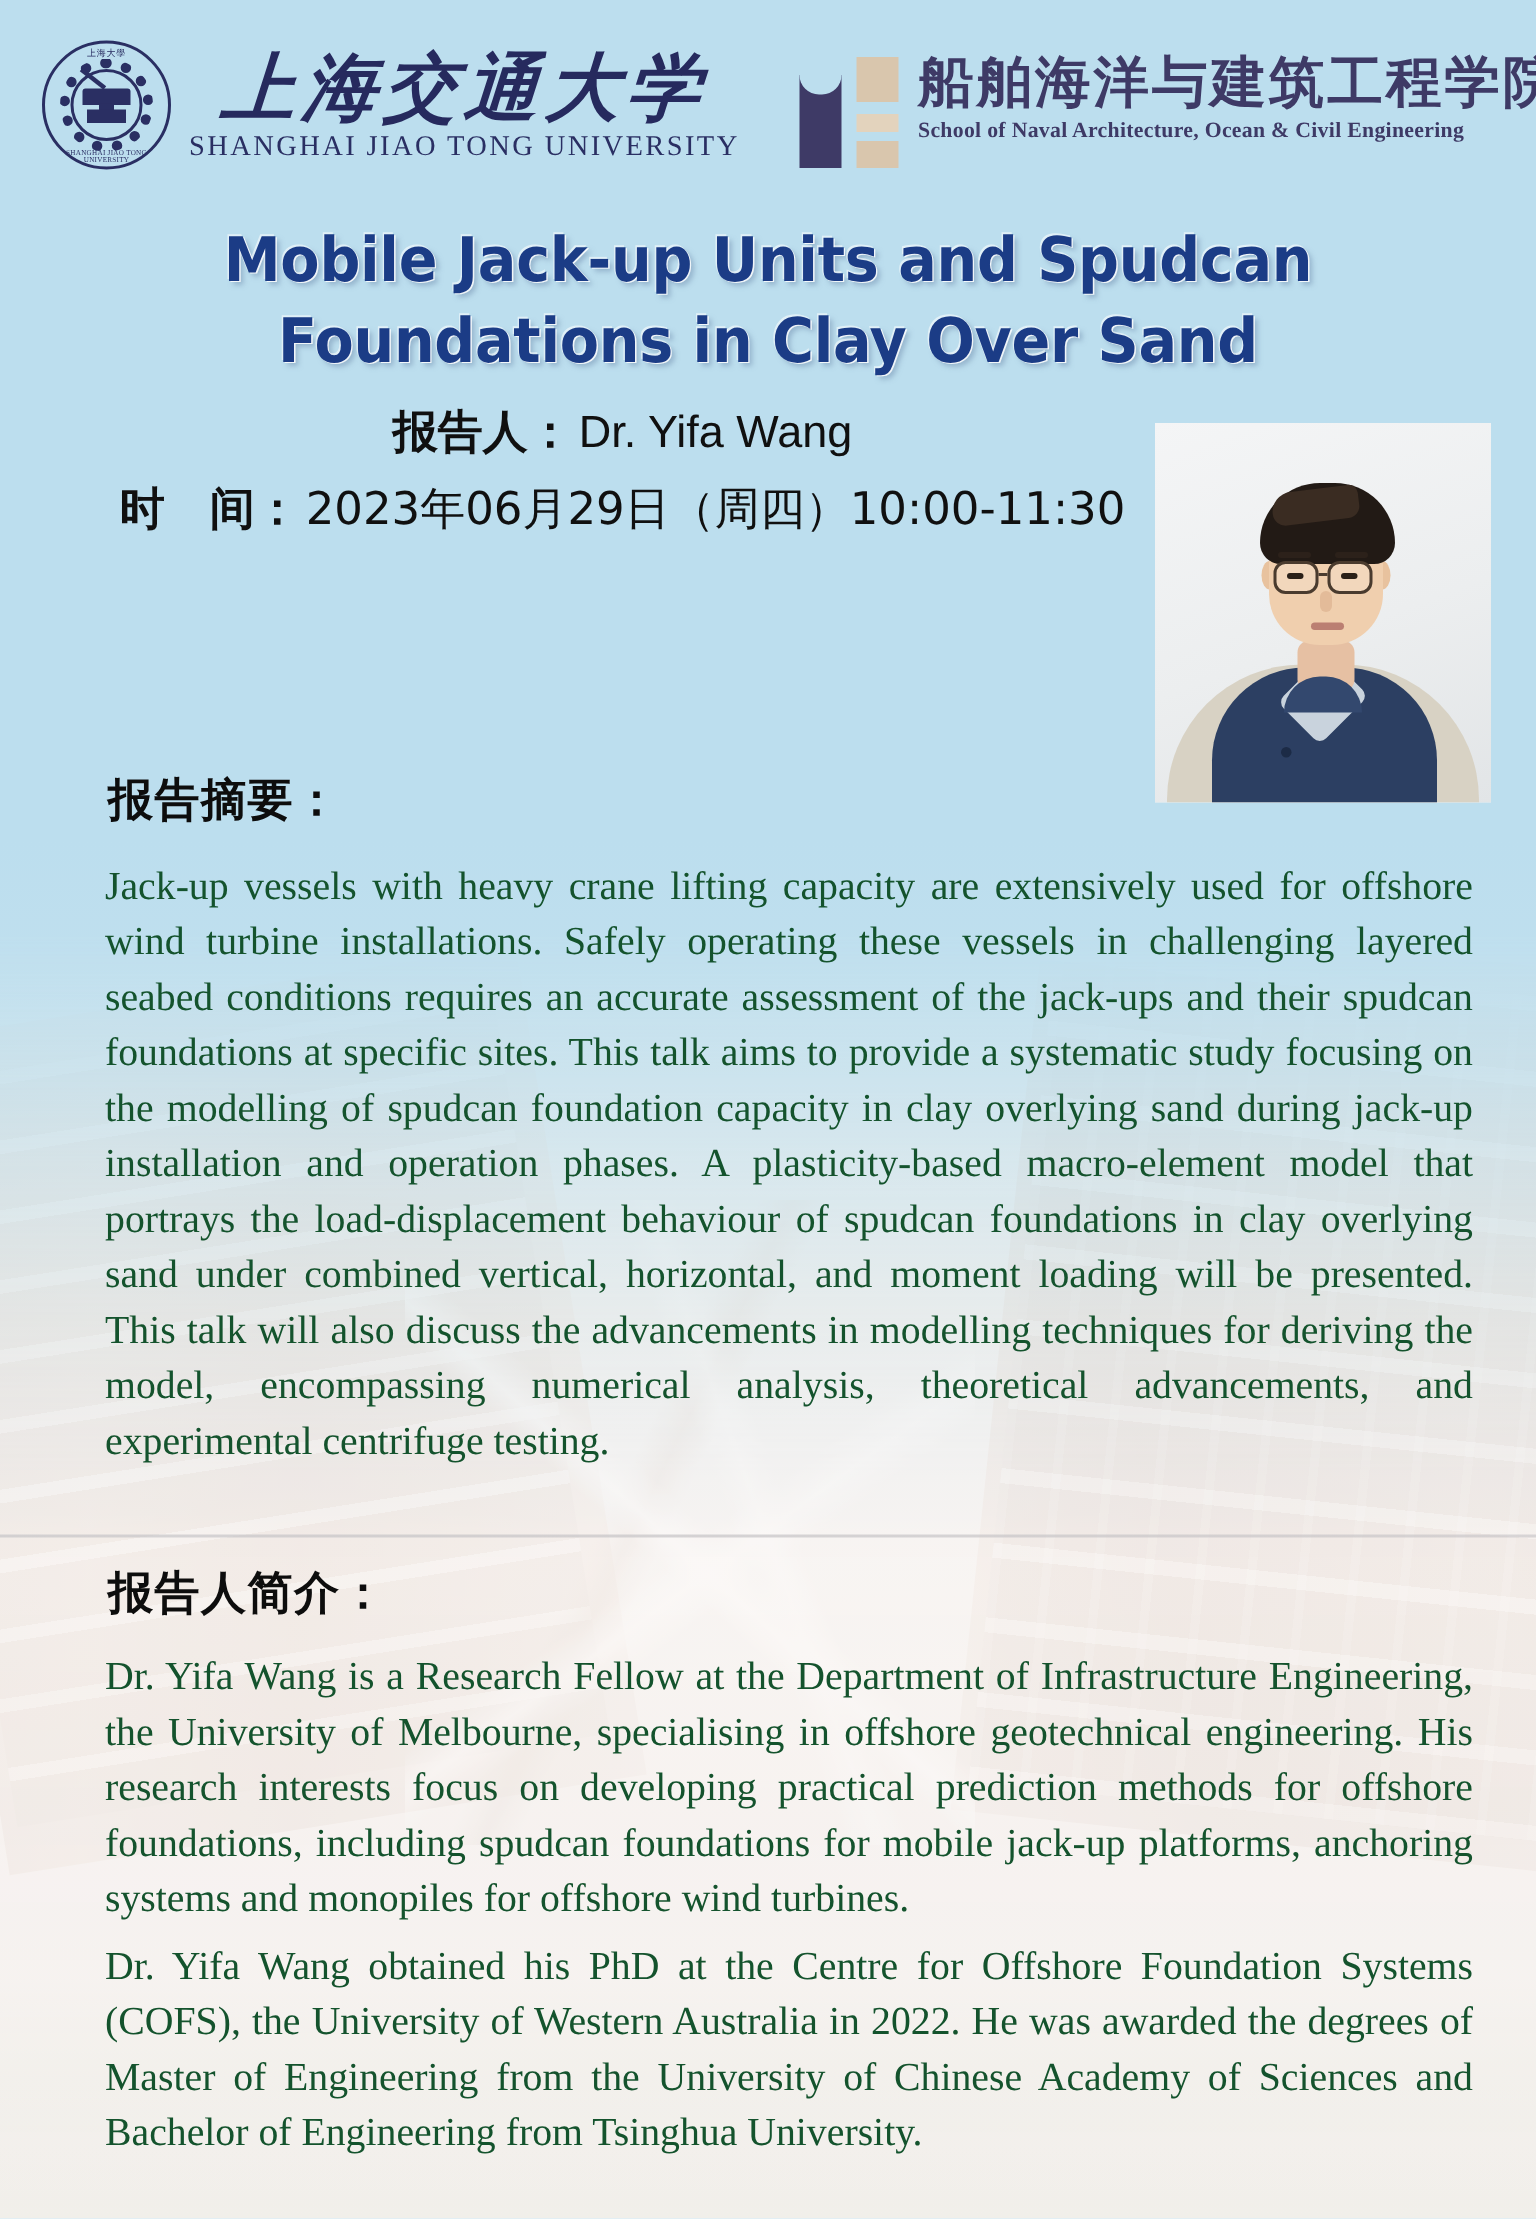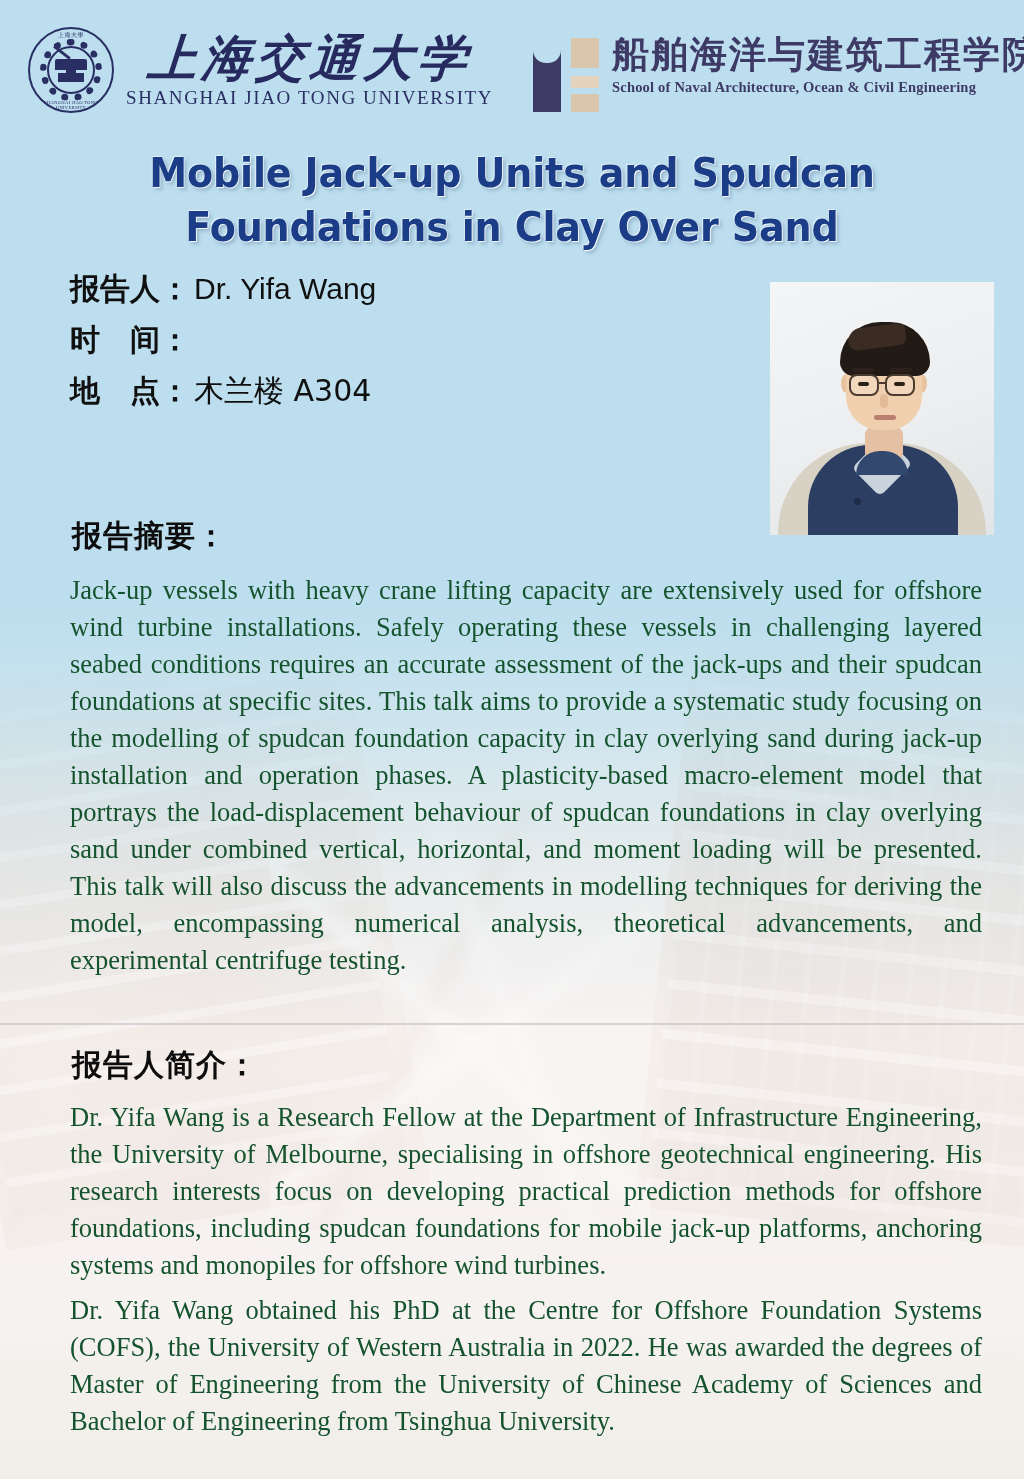--- a/index.html
+++ b/index.html
@@ -331,20 +331,21 @@
     width: 690px;
   }
   .info-row {
     display: flex;
     align-items: baseline;
     font-size: 30px;
     line-height: 1;
     margin-bottom: 21px;
     color: #101010;
     white-space: nowrap;
+    justify-content: center;
   }
   .info-label {
     font-family: "DejaVu Sans", sans-serif;
     font-weight: 700;
     letter-spacing: 0px;
     flex: none;
   }
   .info-value {
     font-family: Liberation Sans, sans-serif;
     margin-left: 4px;
@@ -487,21 +488,21 @@
     position: absolute;
     left: 104px; top: 133px;
     width: 22px; height: 5px;
     background: #bb7f72;
     border-radius: 4px;
   }
 
   
   .sec-heading {
     position: absolute;
-    font-family: Liberation Serif, serif;
+    font-family: Liberation Mono, monospace;
     font-weight: 700;
     font-size: 30px;
     color: #0d0d0d;
     line-height: 1;
     letter-spacing: 1px;
     text-align: center;
   }
   .body-text {
     position: absolute;
     font-family: "Liberation Serif", "DejaVu Serif", serif;
@@ -581,24 +582,21 @@
     <span class="tline">Foundations in Clay Over Sand</span>
   </div>
 
   <div class="info">
     <div class="info-row">
       <span class="info-label">报告人：</span>
       <span class="info-value">Dr. Yifa Wang</span>
     </div>
     <div class="info-row">
       <span class="info-label">时　间：</span>
-    </div>
-    <div class="info-row">
-      <span class="info-label">地　点：</span>
-      <span class="info-value cjk">木兰楼 A304</span>
+      <span class="info-value cjk">2023年06月29日（周四）10:00-11:30</span>
     </div>
   </div>
 
   <div class="portrait">
     <div class="pbg"></div>
     <div class="shoulder-shirt"></div>
     <div class="vest"></div>
     <div class="vest-vnotch"></div>
     <div class="neck"></div>
     <div class="vest-collar"></div>

